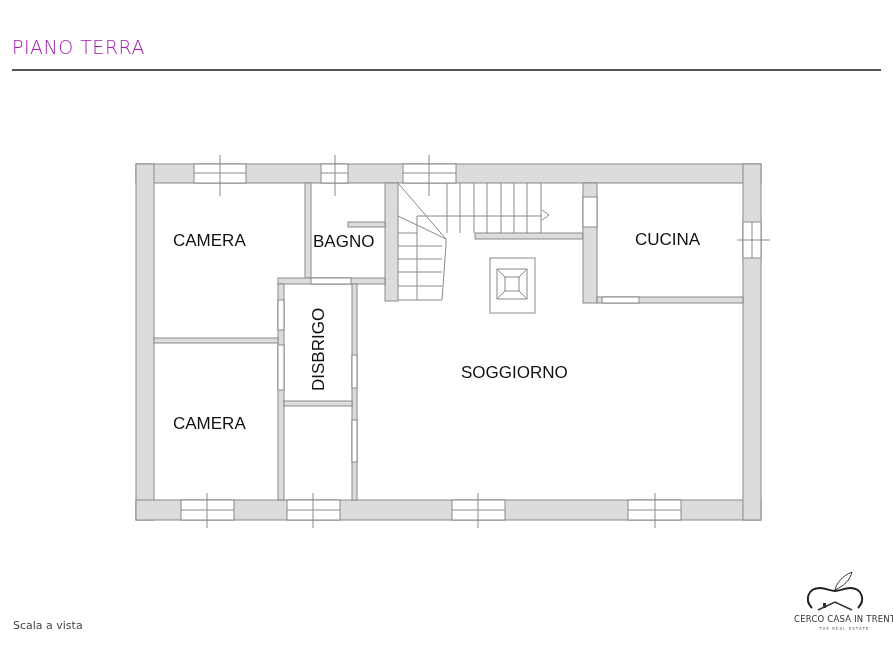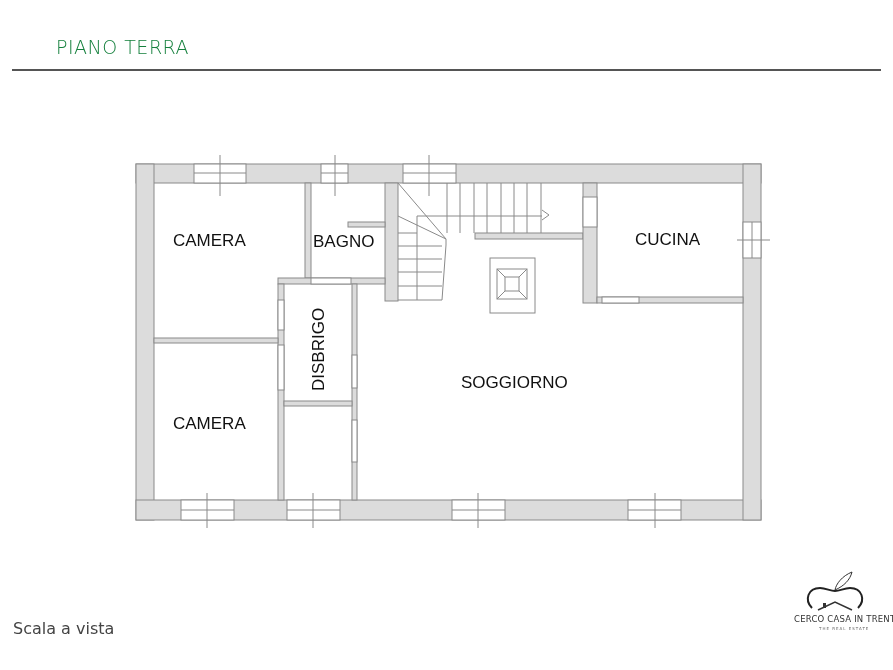--- a/index.html
+++ b/index.html
@@ -1,19 +1,19 @@
 <!DOCTYPE html>
 <html><head>
 <meta charset="utf-8">
 <style>
   html, body { margin: 0; padding: 0; background: #ffffff; }
   body { width: 893px; height: 670px; position: relative; overflow: hidden; font-family: "Liberation Sans", sans-serif; }
-  .title { position: absolute; left: 12px; top: 36px; font-family: "DejaVu Sans", sans-serif; font-size: 19px; letter-spacing: 0.5px; color: #15803d; font-weight: 300; margin-left: 44px; }
+  .title { position: absolute; left: 12px; top: 36px; font-family: "DejaVu Sans", sans-serif; font-size: 19px; letter-spacing: 0.5px; color: #a21caf; font-weight: 300; }
   .rule { position: absolute; left: 12px; top: 69px; width: 869px; height: 2px; background: #555; }
-  .scale { position: absolute; left: 13px; top: 619px; font-family: "DejaVu Sans", sans-serif; font-size: 16px; color: #444; }
+  .scale { position: absolute; left: 13px; top: 619px; font-family: "DejaVu Sans", sans-serif; font-size: 11px; color: #444; }
   .plan { position: absolute; left: 0; top: 0; }
   .room-label { position: absolute; font-family: "Liberation Sans", sans-serif; font-size: 17px; color: #111; white-space: nowrap; }
   .room-label.vertical { transform-origin: left top; transform: rotate(-90deg); }
   .logo { position: absolute; left: 790px; top: 566px; width: 90px; height: 70px; }
   .logo-name { position: absolute; left: 794px; top: 614px; font-family: "DejaVu Sans", sans-serif; font-size: 8.5px; color: #333; letter-spacing: 0.2px; white-space: nowrap; }
   .logo-sub { position: absolute; left: 819px; top: 626px; font-family: "DejaVu Sans", sans-serif; font-size: 4px; color: #666; letter-spacing: 1px; white-space: nowrap; }
 </style>
 </head>
 <body>
 
@@ -113,21 +113,21 @@
       <line x1="497" y1="299" x2="505" y2="291"></line>
       <line x1="527" y1="299" x2="519" y2="291"></line>
     </g>
   </g>
 </svg>
 
 <div class="room-label" style="left:173px; top:231px;">CAMERA</div>
 <div class="room-label" style="left:313px; top:232px;">BAGNO</div>
 <div class="room-label" style="left:635px; top:230px;text-align:center;">CUCINA</div>
 <div class="room-label vertical" style="left:309px; top:391px;">DISBRIGO</div>
-<div class="room-label" style="left:461px; top:373px;">SOGGIORNO</div>
+<div class="room-label" style="left:461px; top:363px;">SOGGIORNO</div>
 <div class="room-label" style="left:173px; top:414px;">CAMERA</div>
 
 <div class="scale">Scala a vista</div>
 
 <svg class="logo" viewBox="0 0 90 70">
   <path d="M22 42 C14 34 18 22 30 22 C36 22 40 25 45 25 C50 25 54 22 60 22 C72 22 76 34 68 42" fill="none" stroke="#222" stroke-width="2"></path>
   <path d="M45 24 C46 18 52 10 62 6 C60 14 54 20 45 24 Z" fill="#fff" stroke="#333" stroke-width="1"></path>
   <path d="M28 44 L45 36 L62 44" fill="none" stroke="#333" stroke-width="1.5"></path>
   <rect x="33" y="37" width="3" height="5" fill="#333"></rect>
 </svg>

